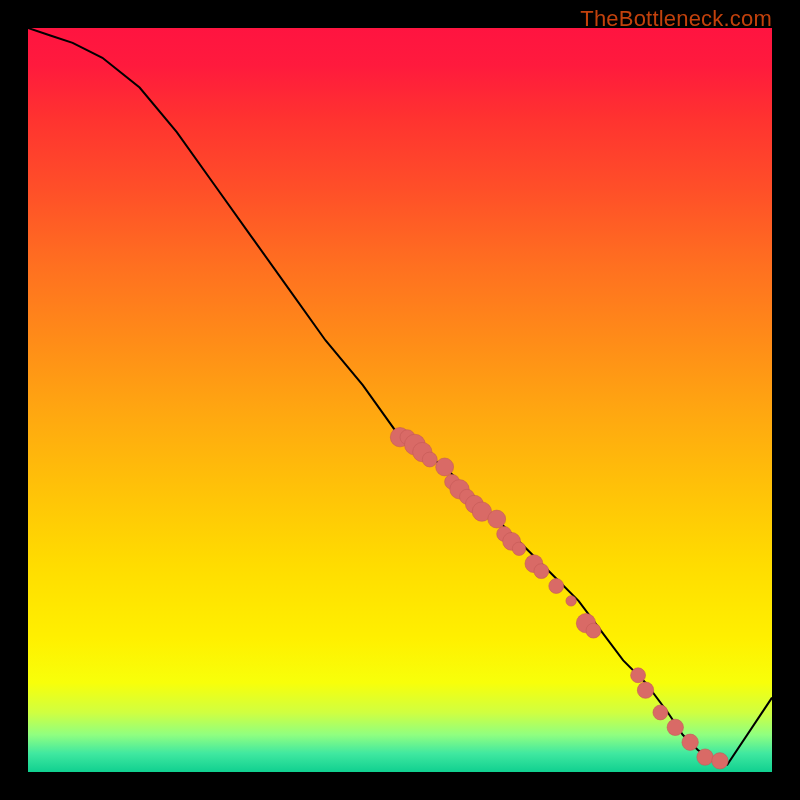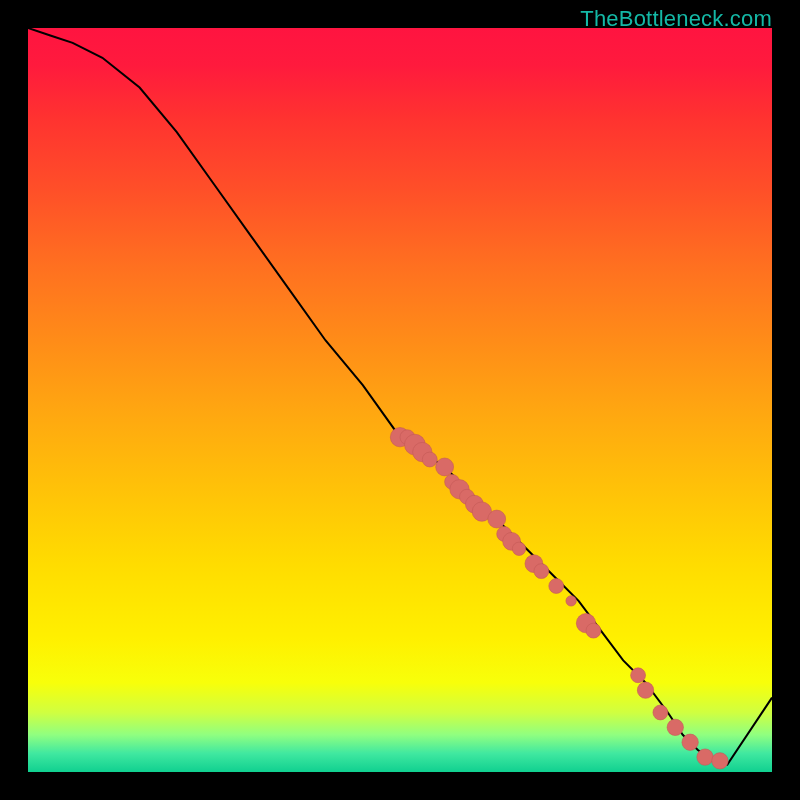--- a/index.html
+++ b/index.html
@@ -8,21 +8,21 @@
     height: 800px;
     background: #000;
     position: relative;
     font-family: Arial, sans-serif;
     overflow: hidden;
   }
   .watermark {
     position: absolute;
     top: 6px;
     right: 28px;
-    color: #14b8a6;
+    color: #c2410c;
     font-size: 22px;
     font-weight: normal;
     z-index: 10;
     letter-spacing: 0.2px;
   }
   .plot-area {
     position: absolute;
     top: 28px;
     left: 28px;
     width: 744px;

